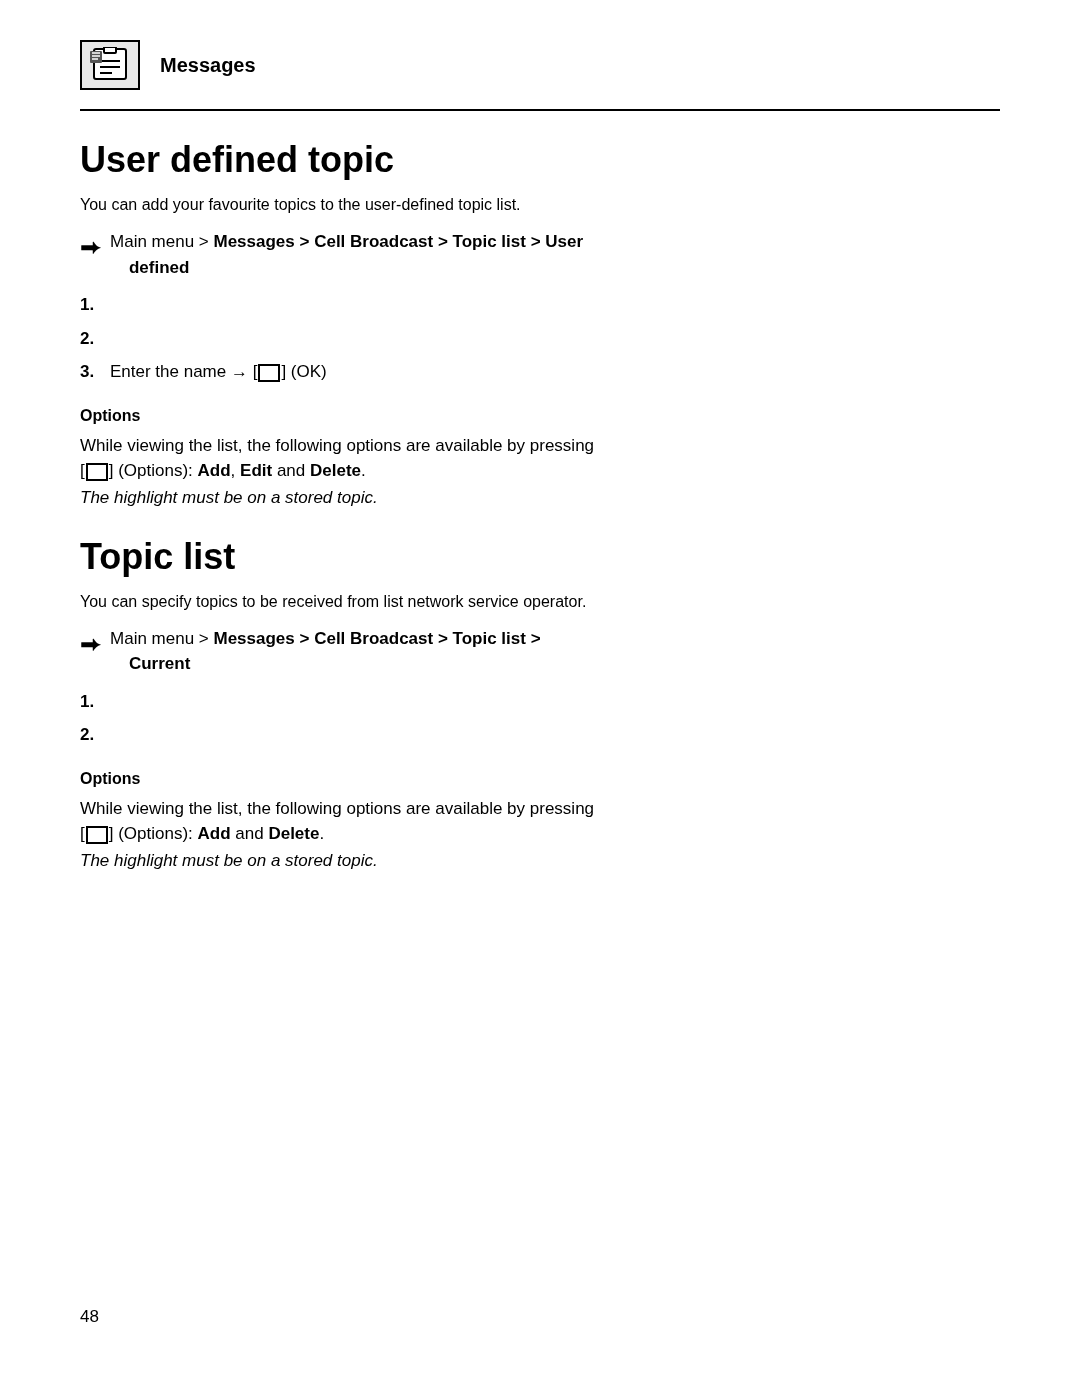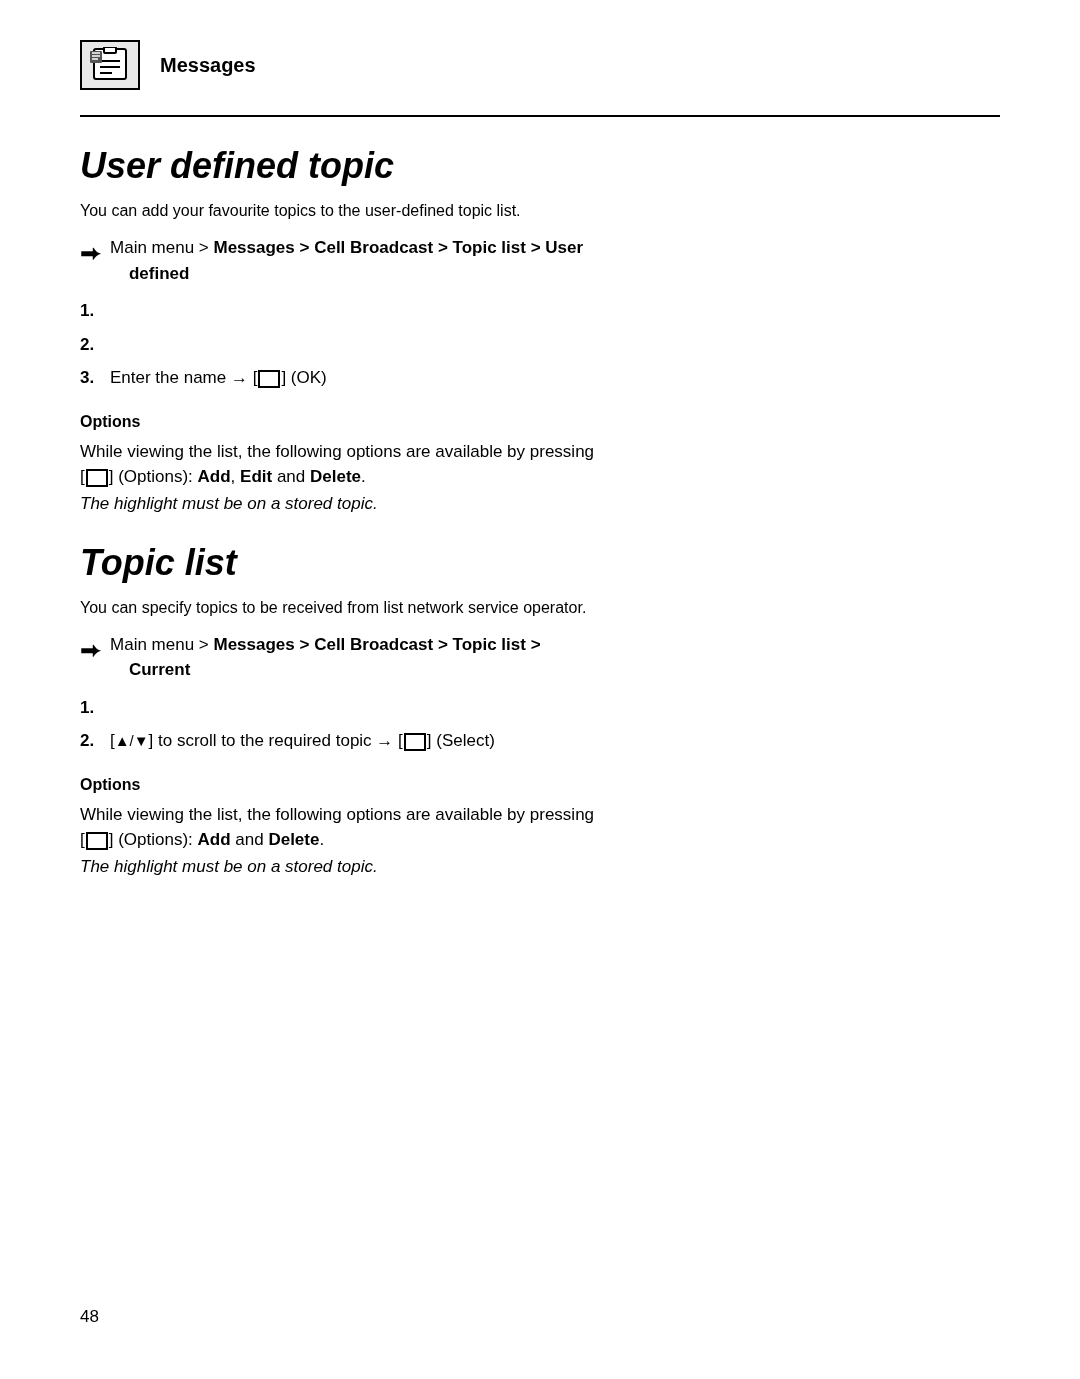--- a/index.html
+++ b/index.html
@@ -15,21 +15,21 @@
       color: #000000;
       width: 1080px;
       min-height: 1379px;
       padding: 40px 80px 60px 80px;
     }
 
     .header {
       display: flex;
       align-items: center;
       margin-bottom: 8px;
-      padding-bottom: 25px;
+      padding-bottom: 19px;
       border-bottom: 2px solid #000;
     }
 
     .header-icon {
       width: 60px;
       height: 50px;
       border: 2px solid #000;
       margin-right: 20px;
       display: flex;
       align-items: center;
@@ -44,21 +44,20 @@
     }
 
     .header-title {
       font-size: 20px;
       font-weight: bold;
     }
 
     .section-title {
       font-size: 36px;
       font-weight: bold;
-      font-style: italic;
       margin-top: 28px;
       margin-bottom: 12px;
     }
 
     .section-subtitle {
       font-size: 16px;
       font-weight: bold;
       margin-top: 22px;
       margin-bottom: 8px;
     }
@@ -212,23 +211,20 @@
     Main menu &gt; <strong>Messages &gt; Cell Broadcast &gt; Topic list &gt;<br>&nbsp;&nbsp;&nbsp;&nbsp;Current</strong>
   </span>
 </div>
 
 <ol class="numbered-list">
   <li>
     <span class="list-number bold">1.</span>
   </li>
   <li>
     <span class="list-number bold">2.</span>
-    <span>
-      [<span class="arrow-updown">▲/▼</span>] to scroll to the required topic → [<span class="soft-key">&nbsp;</span>] (Select)
-    </span>
   </li>
 </ol>
 
 <h2 class="section-subtitle">Options</h2>
 
 <p class="options-para">
   While viewing the list, the following options are available by pressing<br>
   [<span class="soft-key">&nbsp;</span>] (Options): <strong>Add</strong> and <strong>Delete</strong>.
 </p>
 <p class="italic-note">The highlight must be on a stored topic.</p>

